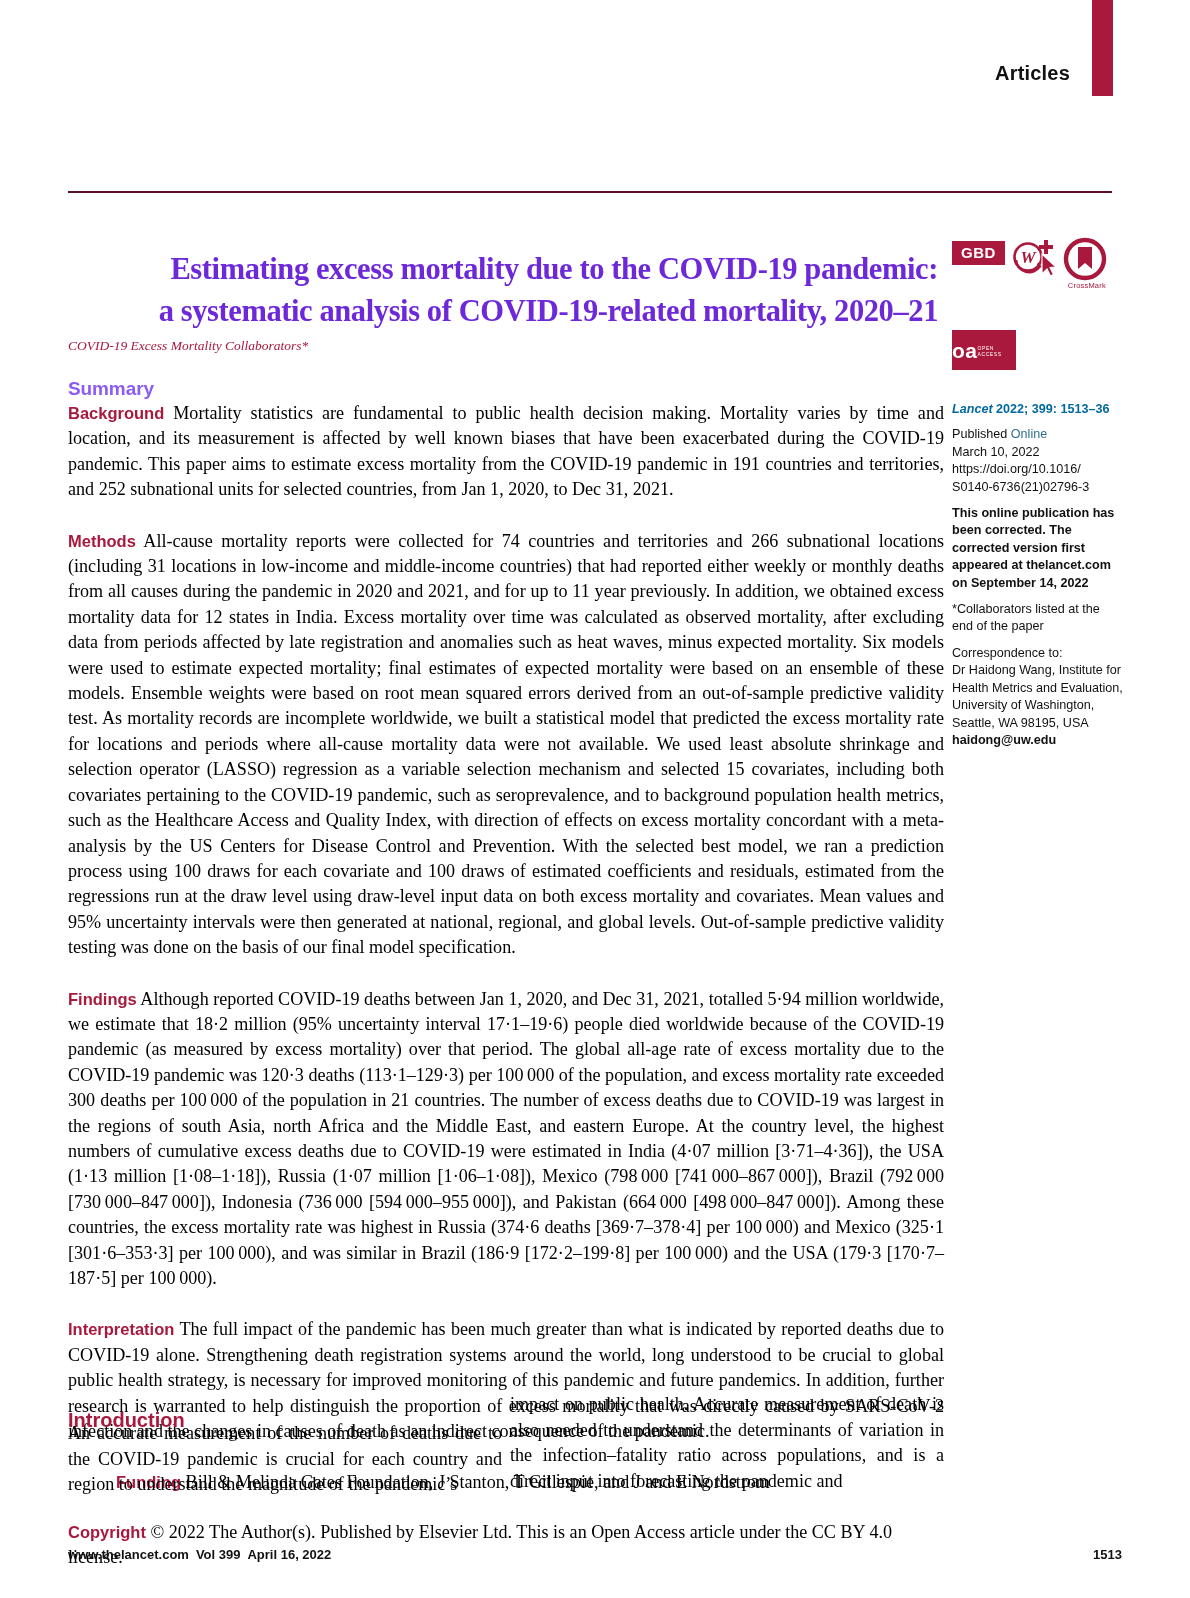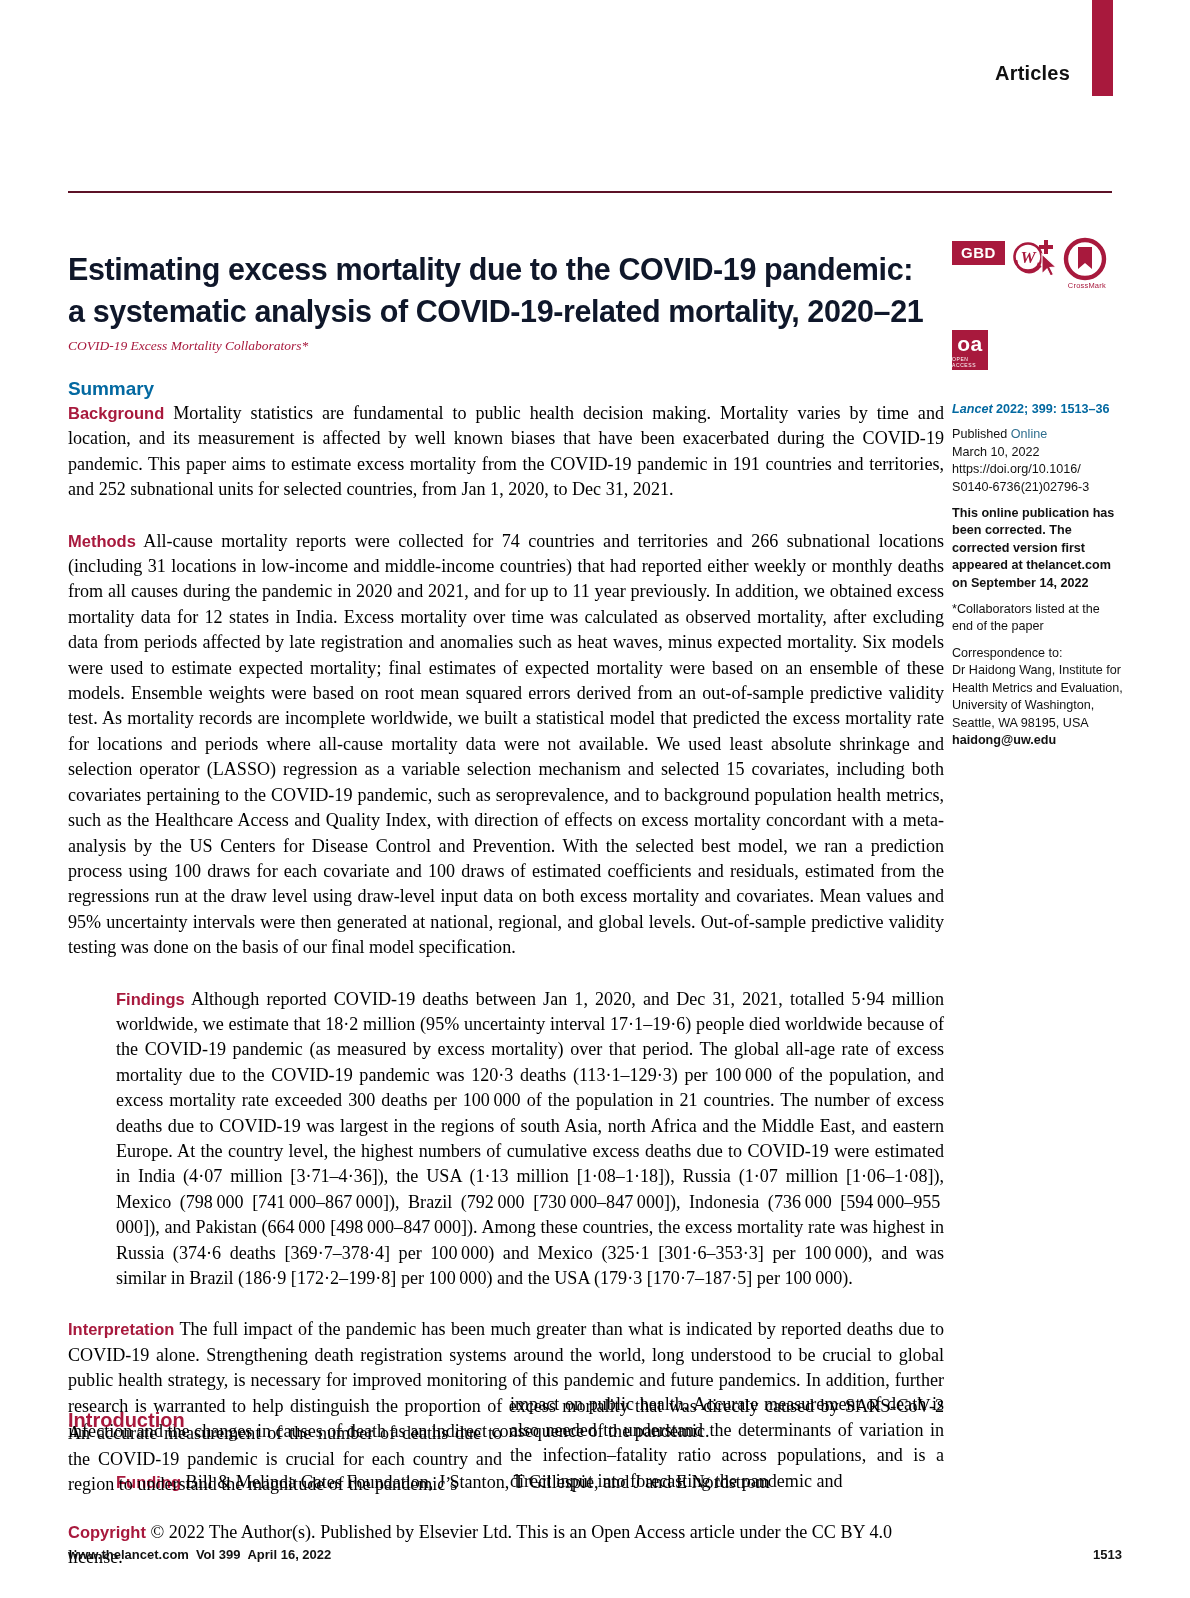--- a/index.html
+++ b/index.html
@@ -43,26 +43,27 @@
     height: 2px;
     background: #5c1126;
   }
 
   
   #title {
     position: absolute;
     top: 228px;
     left: 68px;
     width: 870px;
-    font-family: Liberation Sans, sans-serif;
+    font-family: Liberation Serif, serif;
     font-weight: bold;
     font-size: 30.5px;
     line-height: 42px;
     letter-spacing: -0.4px;
-    color: #0f172a;
+    color: #6d28d9;
+    text-align: right;
   }
   #title .line { display: block; }
 
   #authors {
     position: absolute;
     top: 338px;
     left: 68px;
     width: 700px;
     font-family: Liberation Serif, serif;
     font-style: italic;
@@ -101,26 +102,26 @@
     text-align: center;
     font-family: "Liberation Sans", sans-serif;
     font-size: 7.5px;
     color: #a8193d;
     letter-spacing: 0.2px;
   }
   #oa-badge {
     position: absolute;
     top: 330px;
     left: 952px;
-    width: 36px;
+    width: 64px;
     height: 40px;
     background: #a8193d;
     color: #ffffff;
     display: flex;
-    flex-direction: column;
+    flex-direction: row;
     align-items: center;
     justify-content: center;
     font-family: "Liberation Sans", sans-serif;
   }
   #oa-badge .oa-main {
     font-weight: bold;
     font-size: 21px;
     line-height: 21px;
     letter-spacing: 0.5px;
   }
@@ -134,41 +135,41 @@
   #summary {
     position: absolute;
     top: 378px;
     left: 68px;
     width: 876px;
   }
   .sum-head {
     font-family: "Liberation Sans", sans-serif;
     font-weight: bold;
     font-size: 19px;
-    color: #0369a1;
+    color: #8b5cf6;
     margin: 0 0 1px 0;
     letter-spacing: -0.1px;
   }
   .sum-para {
     font-size: 18.1px;
     line-height: 25.4px;
     text-align: justify;
     margin: 0 0 20px 0;
     hyphens: none;
   }
   .sum-para:last-child { margin-bottom: 0; }
   .lbl {
     font-family: "Liberation Sans", sans-serif;
     font-weight: bold;
     font-size: 16.5px;
     color: #a8193d;
   }
   #p-background { margin-bottom: 26px; }
   #p-methods { margin-bottom: 26px; }
-  #p-findings { margin-bottom: 26px; margin-left: 48px; }
+  #p-findings { margin-bottom: 26px; }
   #p-interpretation { margin-bottom: 26px; }
   #p-funding { margin-bottom: 24px; margin-left: 48px; }
   #p-copyright { margin-bottom: 0; }
   #p-funding, #p-copyright { text-align: left; }
 
   
   #sidebar {
     position: absolute;
     top: 401px;
     left: 952px;

